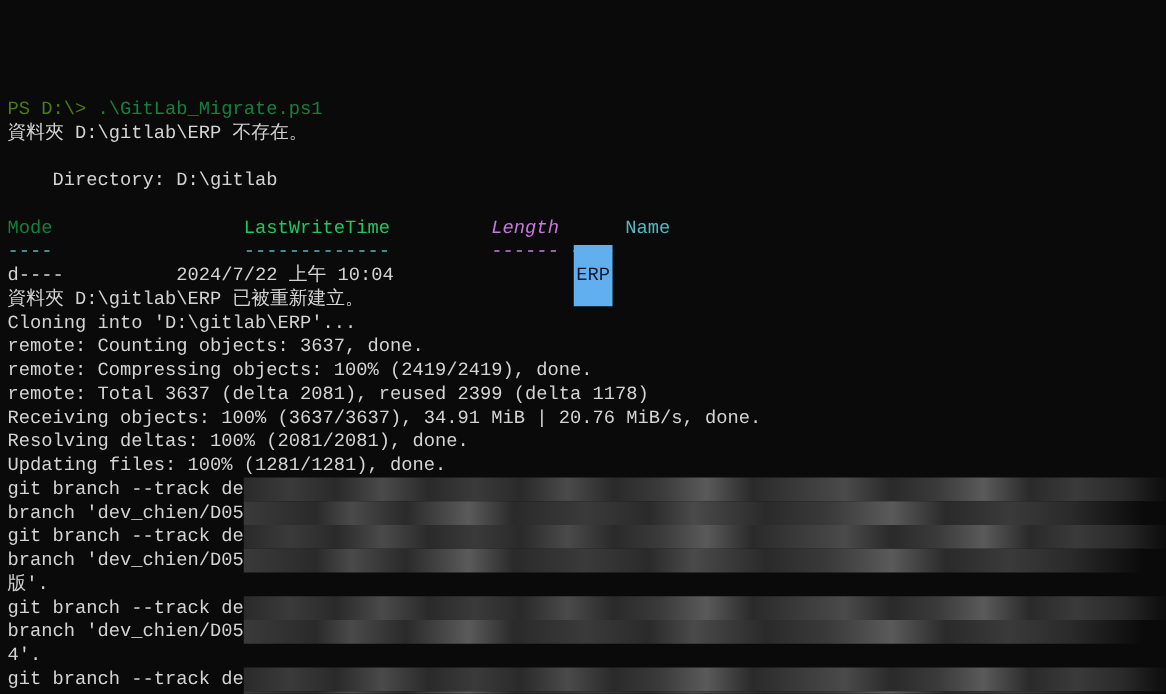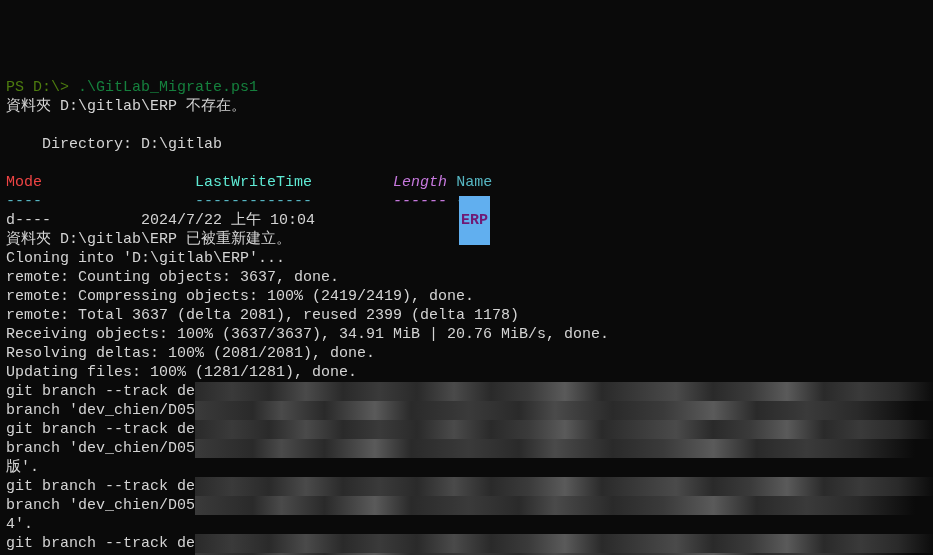--- a/index.html
+++ b/index.html
@@ -10,29 +10,29 @@
       font-size: 15px;
       line-height: 19px;
       padding: 2px 6px;
       white-space: pre;
       overflow: hidden;
       width: 933px;
       height: 555px;
     }
     .prompt { color: #4d7c0f; }
     .command { color: #15803d; }
-    .header-mode { color: #ef4444; }
-    .header-lwt { color: #5eead4; }
+    .header-mode { color: #15803d; }
+    .header-lwt { color: #22c55e; }
     .header-length { color: #c678dd; font-style: italic; }
-    .header-name { color: #56b6c2; }
+    .header-name { color: #56b6c2; margin-left: 44px; }
     .sep-mode { color: #56b6c2; }
     .sep-lwt { color: #56b6c2; }
     .sep-length { color: #c678dd; font-style: italic; }
     .sep-name { color: #56b6c2; }
-    .highlight { background: #61afef; color: #701a75; padding: 16px 2px; font-weight: bold; }
+    .highlight { background: #61afef; color: #0f172a; padding: 16px 2px; }
     .pixelated {
       display: inline-block;
       width: 740px;
       height: 19px;
       vertical-align: top;
       background: linear-gradient(90deg,
         #2a2a2a 0%, #3a3a3a 5%, #2a2a2a 10%, #4a4a4a 15%,
         #2a2a2a 20%, #3a3a3a 25%, #2a2a2a 30%, #4a4a4a 35%,
         #2a2a2a 40%, #3a3a3a 45%, #5a5a5a 50%, #2a2a2a 55%,
         #3a3a3a 60%, #4a4a4a 65%, #2a2a2a 70%, #3a3a3a 75%,

